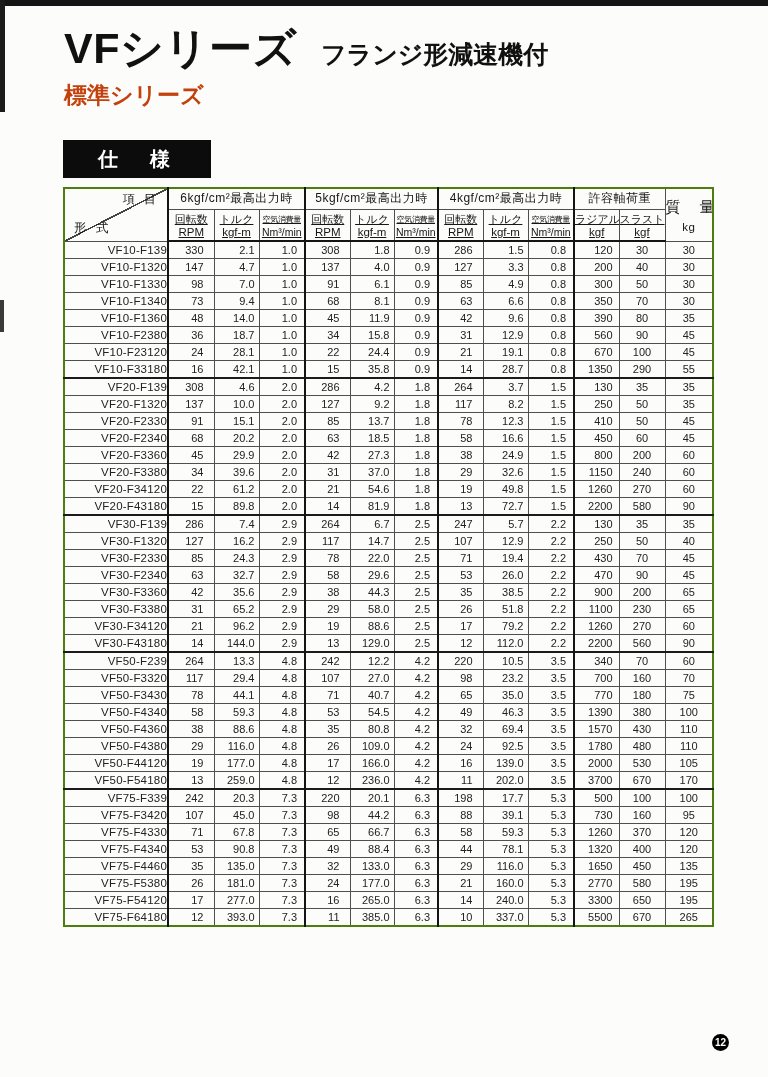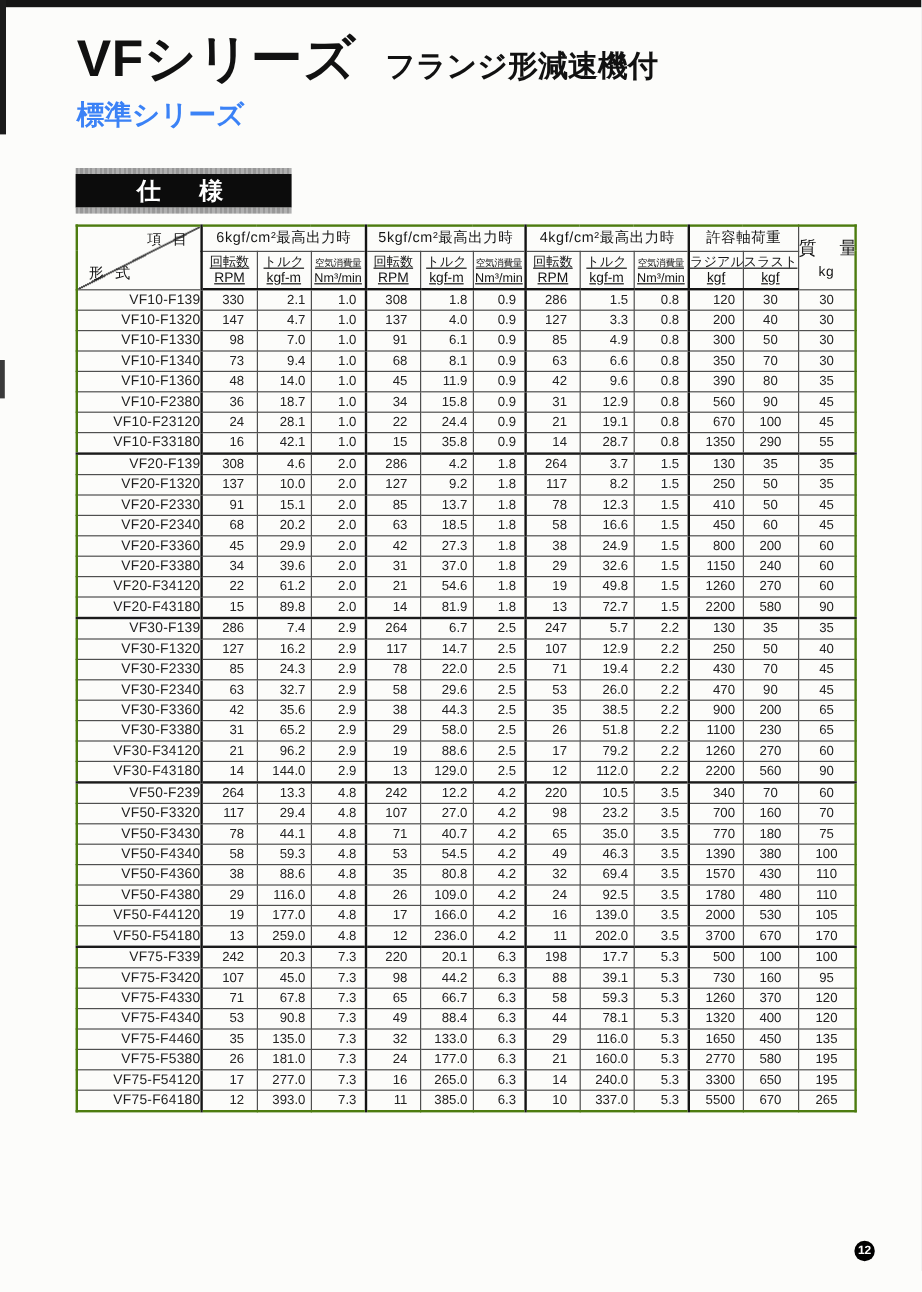--- a/index.html
+++ b/index.html
@@ -13,26 +13,26 @@
   
   .scan-top    { position:absolute; left:0; top:0; width:768px; height:6px; background:#151515; }
   .scan-left   { position:absolute; left:0; top:0; width:5px; height:112px; background:#1b1b1b; }
   .scan-tick   { position:absolute; left:0; top:300px; width:4px; height:32px; background:#3a3a3a; }
 
   
   .header-block { position:absolute; left:64px; top:20px; }
   .title-line { display:flex; align-items:baseline; gap:24px; }
   .main-title { font-size:43px; font-weight:bold; letter-spacing:0.5px; color:#111; }
   .title-suffix { font-size:25px; font-weight:bold; color:#111; }
-  .series-title { font-size:23px; font-weight:bold; margin-top:2px; color:#3b82f6; }
+  .series-title { font-size:23px; font-weight:bold; margin-top:2px; color:#c2410c; }
 
   
   .section-box {
-    position:absolute; left:63px; top:140px; width:180px; height:38px;
-    display:flex; flex-direction:column;font-family:Liberation Serif, serif;
+    position:absolute; left:63px; top:140px; width:148px; height:38px;
+    display:flex; flex-direction:row;font-family:Liberation Serif, serif;
   }
   .section-box .band { height:5px; background:repeating-linear-gradient(90deg,#989898 0 2px,#b0b0b0 2px 4px); }
   .section-box .core {
     flex:1; background:#0c0c0c; color:#fff;
     display:flex; align-items:center; justify-content:center;
     font-size:20px; font-weight:bold; letter-spacing:6px;
   }
 
   
   .table-wrap { position:absolute; left:63px; top:187px; }

